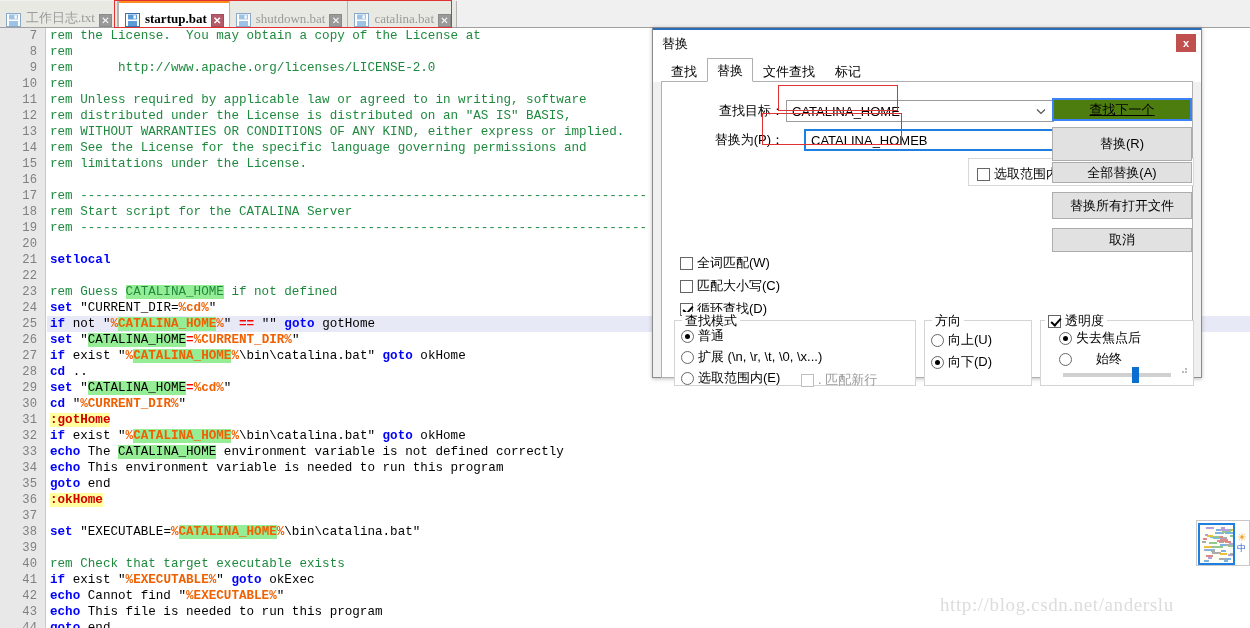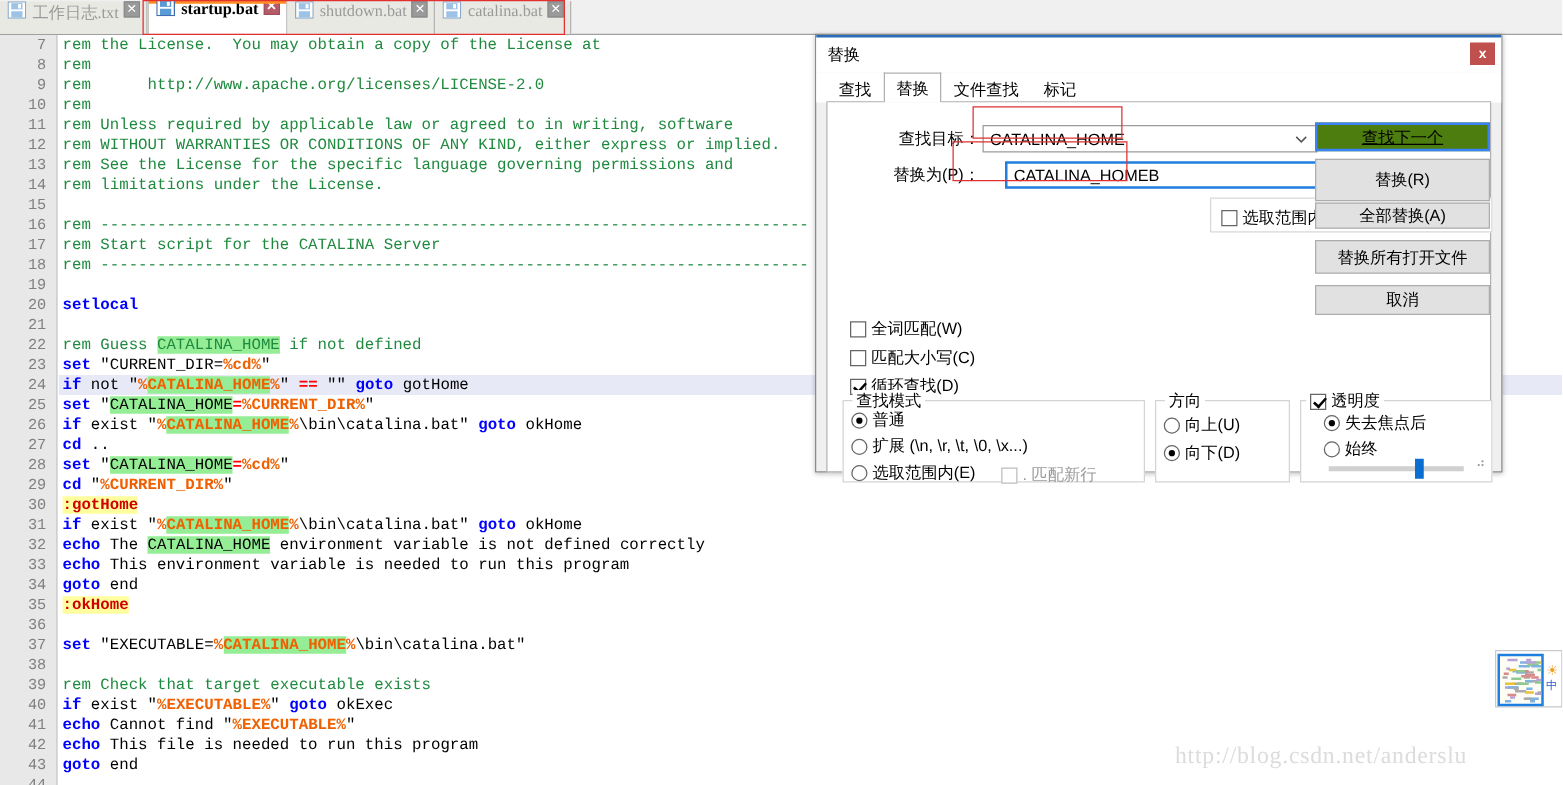--- a/index.html
+++ b/index.html
@@ -21,21 +21,21 @@
   .tabbar {
     position: absolute; left: 0; top: 0;
     width: 1250px; height: 28px;
     background: #f0f0f0;
     border-bottom: 1px solid #a0a0a0;
     display: flex; align-items: flex-end;
   }
   .tab {
     position: relative;
     height: 26px;
-    display: flex; align-items: flex-start;
+    display: flex; align-items: flex-end;
     padding: 0 5px 0 6px;
     background: #e9e9e4;
     border-right: 1px solid #b4b4b4;
     font-family: "Liberation Serif", serif;
     font-size: 13px;
     color: #9a9a9a;
     white-space: nowrap;
     cursor: default;
   }
   .tab.active {
@@ -488,20 +488,21 @@
         <div class="lnum">42</div>
         <div class="lnum">43</div>
         <div class="lnum">44</div>
       </div>
     <div class="code-area" id="codearea">
         <div class="row"><span class="code-text"><span class="c-rem">rem the License.  You may obtain a copy of the License at</span></span></div>
         <div class="row"><span class="code-text"><span class="c-rem">rem</span></span></div>
         <div class="row"><span class="code-text"><span class="c-rem">rem      http://www.apache.org/licenses/LICENSE-2.0</span></span></div>
         <div class="row"><span class="code-text"><span class="c-rem">rem</span></span></div>
         <div class="row"><span class="code-text"><span class="c-rem">rem Unless required by applicable law or agreed to in writing, software</span></span></div>
+        <div class="row"><span class="code-text"><span class="c-rem">rem distributed under the License is distributed on an "AS IS" BASIS,</span></span></div>
         <div class="row"><span class="code-text"><span class="c-rem">rem WITHOUT WARRANTIES OR CONDITIONS OF ANY KIND, either express or implied.</span></span></div>
         <div class="row"><span class="code-text"><span class="c-rem">rem See the License for the specific language governing permissions and</span></span></div>
         <div class="row"><span class="code-text"><span class="c-rem">rem limitations under the License.</span></span></div>
         <div class="row"><span class="code-text">&nbsp;</span></div>
         <div class="row"><span class="code-text"><span class="c-rem">rem ---------------------------------------------------------------------------</span></span></div>
         <div class="row"><span class="code-text"><span class="c-rem">rem Start script for the CATALINA Server</span></span></div>
         <div class="row"><span class="code-text"><span class="c-rem">rem ---------------------------------------------------------------------------</span></span></div>
         <div class="row"><span class="code-text">&nbsp;</span></div>
         <div class="row"><span class="code-text"><span class="c-kw">setlocal</span></span></div>
         <div class="row"><span class="code-text">&nbsp;</span></div>
@@ -697,21 +698,21 @@
           <label class="chk">
             <span class="box checked"></span>
             <span>透明度</span>
           </label>
         </div>
         <div style="position:absolute; left:18px; top:8px;" id="translist">
             <label class="rad" style="display: flex; margin-bottom: 3px;">
               <span class="circ checked"></span>
               <span>失去焦点后</span>
             </label>
-            <label class="rad" style="display: flex; margin-bottom: 2px;">
+            <label class="rad" style="display: flex; margin-bottom: 2px; gap: 20px;">
               <span class="circ"></span>
               <span>始终</span>
             </label>
           </div>
         <div class="slider" style="left:22px; top:52px; width:108px;">
           <div class="knob" id="sliderknob" style="left: 69.36px;"></div>
         </div>
       </div>
 
       <div class="dlg-grip">

